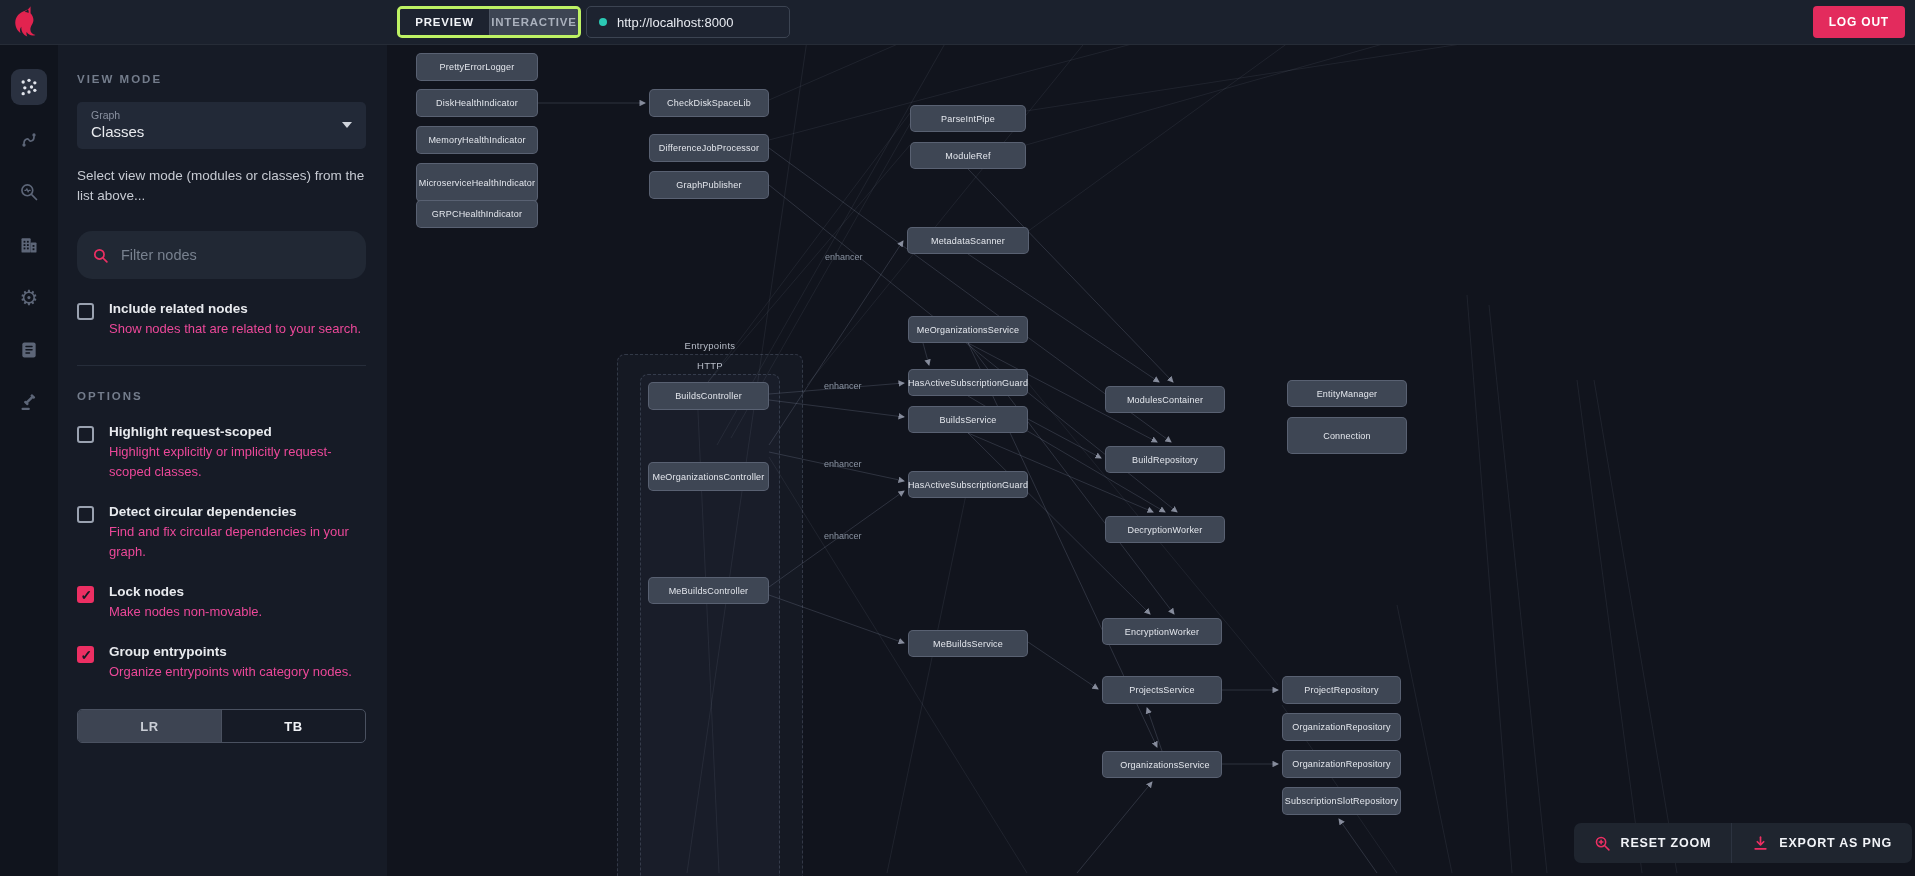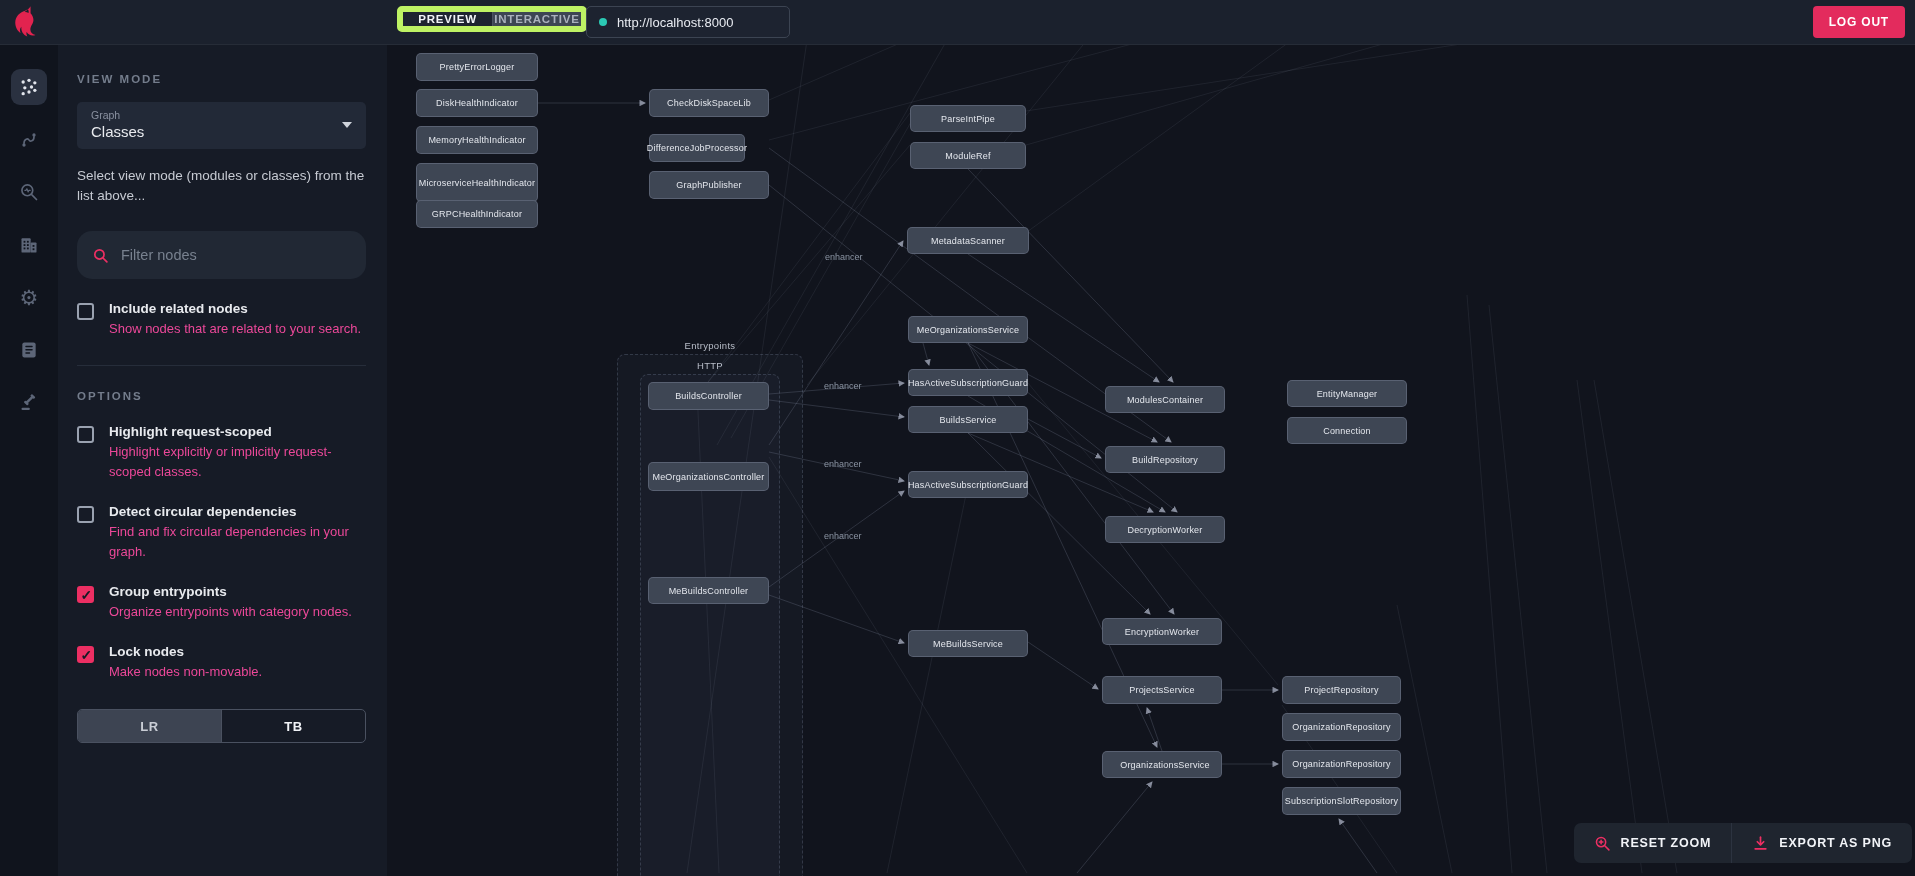--- a/index.html
+++ b/index.html
@@ -3,22 +3,22 @@
 <meta charset="utf-8">
 <style>
   * { margin:0; padding:0; box-sizing:border-box; }
   html,body { width:1915px; height:876px; overflow:hidden; background:#11141d;
     font-family:"Liberation Sans", sans-serif; }
 
   
   .topbar { position:absolute; left:0; top:0; width:1915px; height:45px;
     background:#1b212d; border-bottom:1px solid rgba(255,255,255,0.05); z-index:30; }
   .logo { position:absolute; left:11px; top:4px; }
-  .tabs { position:absolute; left:397px; top:6px; height:26px; display:flex;
-    border:6px solid #bef264; border-radius:5px; overflow:hidden;justify-content:space-between; }
+  .tabs { position:absolute; left:397px; top:6px; height:32px; display:flex;
+    border:3px solid #bef264; border-radius:5px; overflow:hidden;justify-content:space-between; }
   .tab { width:89px; height:100%; border:none; cursor:pointer;
     font-family:inherit; font-size:11.5px; font-weight:bold; letter-spacing:0.8px; }
   .tab-preview { background:#1d2330; color:#f2f4f8; }
   .tab-interactive { background:#3d4553; color:#aab1bd; border-left:1px solid #4a5260; }
   .urlbox { position:absolute; left:586px; top:6px; width:204px; height:32px;
     background:#1d2330; border:1px solid #3c4452; border-radius:5px;
     display:flex; align-items:center; padding:0 12px; gap:10px; cursor:text; }
   .urlbox .dot { width:8px; height:8px; border-radius:50%; background:#2bc9b4; flex:none; }
   .urlbox .url-text { color:#e8ebf1; font-size:13px; white-space:nowrap; }
   .logout { position:absolute; right:10px; top:6px; height:32px; padding:0 16px;
@@ -219,30 +219,30 @@
     <span class="checkbox"></span>
     <div>
       <div class="opt-title">Detect circular dependencies</div>
       <div class="opt-desc">Find and fix circular dependencies in your graph.</div>
     </div>
   </div>
 
   <div class="opt-row">
     <span class="checkbox checked"></span>
     <div>
+      <div class="opt-title">Lock nodes</div>
+      <div class="opt-desc">Make nodes non-movable.</div>
+    </div>
+  </div>
+
+  <div class="opt-row">
+    <span class="checkbox checked"></span>
+    <div>
       <div class="opt-title">Group entrypoints</div>
       <div class="opt-desc">Organize entrypoints with category nodes.</div>
-    </div>
-  </div>
-
-  <div class="opt-row">
-    <span class="checkbox checked"></span>
-    <div>
-      <div class="opt-title">Lock nodes</div>
-      <div class="opt-desc">Make nodes non-movable.</div>
     </div>
   </div>
 
   <div class="segmented">
     <button class="seg-btn active">LR</button>
     <button class="seg-btn">TB</button>
   </div>
 </div>
 
 <div class="canvas">
@@ -308,38 +308,38 @@
     <div class="edge-label" style="left: 438px; top: 207px;">enhancer</div>
     <div class="edge-label" style="left: 437px; top: 336px;">enhancer</div>
     <div class="edge-label" style="left: 437px; top: 414px;">enhancer</div>
     <div class="edge-label" style="left: 437px; top: 486px;">enhancer</div>
     <div class="g-node" style="left: 29px; top: 8px; width: 122px; height: 28px;">PrettyErrorLogger</div>
     <div class="g-node" style="left: 29px; top: 44px; width: 122px; height: 28px;">DiskHealthIndicator</div>
     <div class="g-node" style="left: 29px; top: 81px; width: 122px; height: 28px;">MemoryHealthIndicator</div>
     <div class="g-node" style="left: 29px; top: 118px; width: 122px; height: 39px;">MicroserviceHealthIndicator</div>
     <div class="g-node" style="left: 29px; top: 155px; width: 122px; height: 28px;">GRPCHealthIndicator</div>
     <div class="g-node" style="left: 262px; top: 44px; width: 120px; height: 28px;">CheckDiskSpaceLib</div>
-    <div class="g-node" style="left: 262px; top: 89px; width: 96px; height: 28px;">DifferenceJobProcessor</div>
+    <div class="g-node" style="left: 262px; top: 89px; width: 120px; height: 28px;">DifferenceJobProcessor</div>
     <div class="g-node" style="left: 262px; top: 126px; width: 120px; height: 28px;">GraphPublisher</div>
     <div class="g-node" style="left: 523px; top: 60px; width: 116px; height: 27px;">ParseIntPipe</div>
     <div class="g-node" style="left: 523px; top: 97px; width: 116px; height: 27px;">ModuleRef</div>
     <div class="g-node" style="left: 520px; top: 182px; width: 122px; height: 27px;">MetadataScanner</div>
     <div class="g-node" style="left: 521px; top: 271px; width: 120px; height: 27px;">MeOrganizationsService</div>
     <div class="g-node" style="left: 521px; top: 324px; width: 120px; height: 27px;">HasActiveSubscriptionGuard</div>
     <div class="g-node" style="left: 521px; top: 361px; width: 120px; height: 27px;">BuildsService</div>
     <div class="g-node" style="left: 521px; top: 426px; width: 120px; height: 27px;">HasActiveSubscriptionGuard</div>
     <div class="g-node" style="left: 521px; top: 585px; width: 120px; height: 27px;">MeBuildsService</div>
     <div class="g-node" style="left: 718px; top: 341px; width: 120px; height: 27px;">ModulesContainer</div>
     <div class="g-node" style="left: 718px; top: 401px; width: 120px; height: 27px;">BuildRepository</div>
     <div class="g-node" style="left: 718px; top: 471px; width: 120px; height: 27px;">DecryptionWorker</div>
     <div class="g-node" style="left: 715px; top: 573px; width: 120px; height: 27px;">EncryptionWorker</div>
     <div class="g-node" style="left: 715px; top: 631px; width: 120px; height: 28px;">ProjectsService</div>
     <div class="g-node" style="left: 715px; top: 706px; width: 120px; height: 27px; padding-left: 6px;">OrganizationsService</div>
     <div class="g-node" style="left: 900px; top: 335px; width: 120px; height: 27px;">EntityManager</div>
-    <div class="g-node" style="left: 900px; top: 372px; width: 120px; height: 27px;">Connection</div>
+    <div class="g-node" style="left: 900px; top: 372px; width: 120px; height: 37px;">Connection</div>
     <div class="g-node" style="left: 895px; top: 631px; width: 119px; height: 28px;">ProjectRepository</div>
     <div class="g-node" style="left: 895px; top: 668px; width: 119px; height: 28px;">OrganizationRepository</div>
     <div class="g-node" style="left: 895px; top: 705px; width: 119px; height: 28px;">OrganizationRepository</div>
     <div class="g-node" style="left: 895px; top: 742px; width: 119px; height: 28px;">SubscriptionSlotRepository</div>
     <div class="g-node" style="left: 261px; top: 337px; width: 121px; height: 28px;">BuildsController</div>
     <div class="g-node" style="left: 261px; top: 393px; width: 121px; height: 29px; margin-top: 24px;">MeOrganizationsController</div>
     <div class="g-node" style="left: 261px; top: 532px; width: 121px; height: 27px;">MeBuildsController</div>
   </div>
 
 <div class="canvas-actions">

